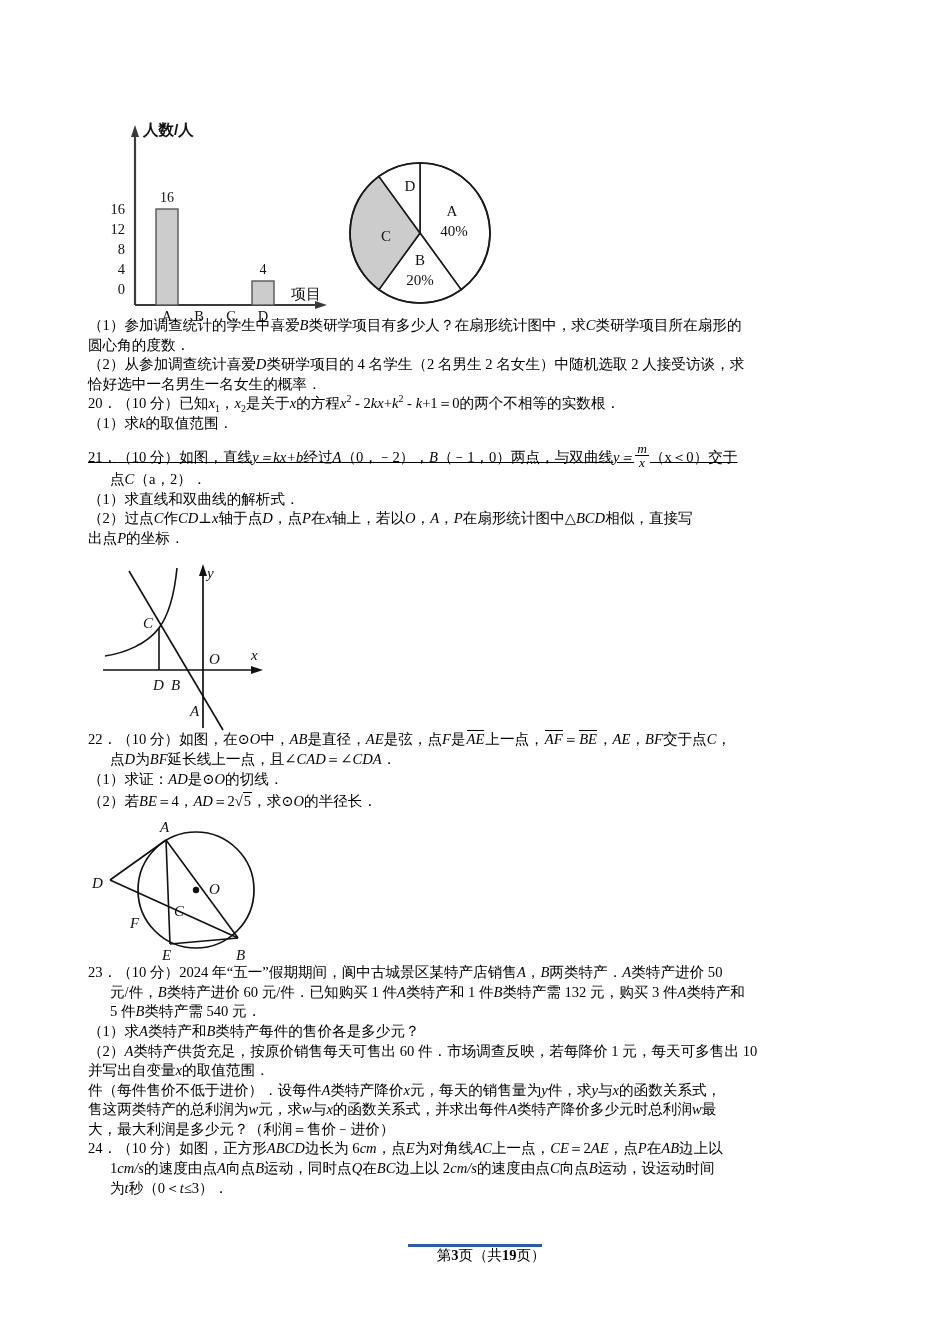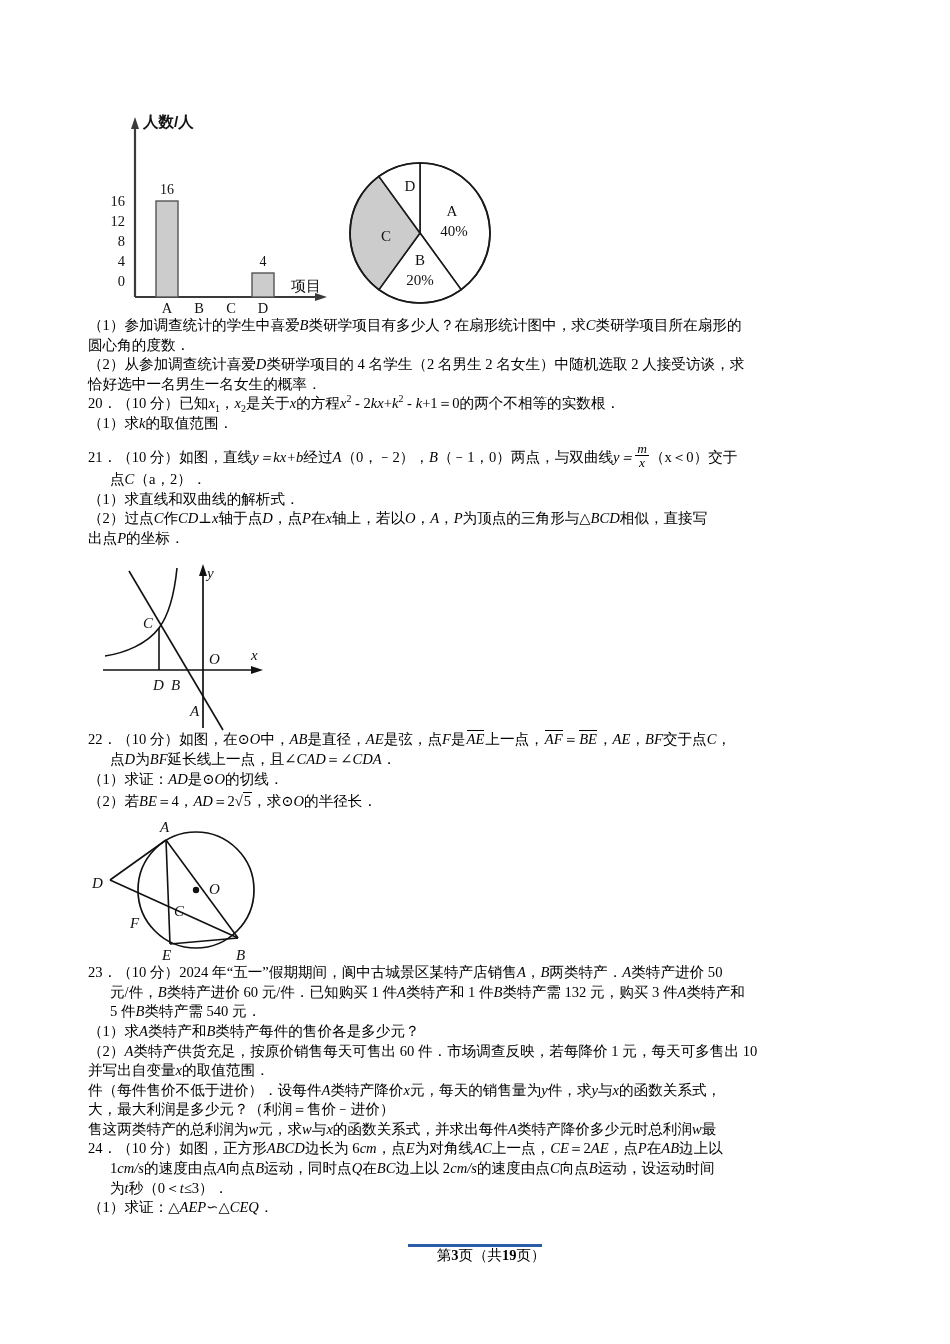--- a/index.html
+++ b/index.html
@@ -23,21 +23,21 @@
   }
   
   .figure-row {
     position: absolute;
     left: 95px;
     top: 105px;
     width: 420px;
     height: 215px;
   }
   .bar-chart-svg, .pie-chart-svg { display: block; }
-  .fig-bar { position: absolute; left: 0; top: 4px; text-decoration: underline; }
+  .fig-bar { position: absolute; left: 0; top: 12px; text-decoration: underline; }
   .fig-pie { position: absolute; left: 245px; top: 48px; }
 
   
   .body-text {
     position: absolute;
     left: 88px;
     top: 316px;
     width: 790px;
     font-size: 14.6px;
     line-height: 19.6px;
@@ -177,49 +177,48 @@
     <span class="ln"><span>（1）参加调查统计的学生中喜爱</span><i>B</i><span>类研学项目有多少人？在扇形统计图中，求</span><i>C</i><span>类研学项目所在扇形的</span></span>
     <span class="ln"><span>圆心角的度数．</span></span>
     <span class="ln"><span>（2）从参加调查统计喜爱</span><i>D</i><span>类研学项目的 4 名学生（2 名男生 2 名女生）中随机选取 2 人接受访谈，求</span></span>
     <span class="ln"><span>恰好选中一名男生一名女生的概率．</span></span>
 
     <span class="ln"><span>20．</span><span>（10 分）</span><span>已知</span><i>x</i><sub class="sb">1</sub><span>，</span><i>x</i><sub class="sb">2</sub><span>是关于</span><i>x</i><span>的方程</span><i>x</i><sup class="exp">2</sup><span> - 2</span><i>kx</i><span>+</span><i>k</i><sup class="exp">2</sup><span> - </span><i>k</i><span>+1＝0</span><span>的两个不相等的实数根．</span></span>
     <span class="ln"><span>（1）求</span><i>k</i><span>的取值范围．</span></span>
 
     <span class="gap"></span>
 
-    <span class="ln" style="line-height:26px;"><span>21．</span><span>（10 分）</span><span>如图，直线</span><i>y＝kx+b</i><span>经过</span><i>A</i><span>（0，﹣2），</span><i>B</i><span>（﹣1，0）两点，与双曲线</span><i>y＝</i><span class="frac"><span class="num mi">m</span><span class="den mi">x</span></span><span>（x＜0）交于</span></span>
+    <span class="ln" style="line-height:26px;text-decoration:underline;"><span>21．</span><span>（10 分）</span><span>如图，直线</span><i>y＝kx+b</i><span>经过</span><i>A</i><span>（0，﹣2），</span><i>B</i><span>（﹣1，0）两点，与双曲线</span><i>y＝</i><span class="frac"><span class="num mi">m</span><span class="den mi">x</span></span><span>（x＜0）交于</span></span>
     <span class="ln" style="padding-left:22px;"><span>点</span><i>C</i><span>（a，2）．</span></span>
     <span class="ln"><span>（1）求直线和双曲线的解析式．</span></span>
-    <span class="ln"><span>（2）过点</span><i>C</i><span>作</span><i>CD</i><span>⊥</span><i>x</i><span>轴于点</span><i>D</i><span>，点</span><i>P</i><span>在</span><i>x</i><span>轴上，若以</span><i>O</i><span>，</span><i>A</i><span>，</span><i>P</i><span>为顶点的三角形与△</span><i>BCD</i><span>相似，直接写</span></span>
+    <span class="ln"><span>（2）过点</span><i>C</i><span>作</span><i>CD</i><span>⊥</span><i>x</i><span>轴于点</span><i>D</i><span>，点</span><i>P</i><span>在</span><i>x</i><span>轴上，若以</span><i>O</i><span>，</span><i>A</i><span>，</span><i>P</i><span>在扇形统计图中△</span><i>BCD</i><span>相似，直接写</span></span>
     <span class="ln"><span>出点</span><i>P</i><span>的坐标．</span></span>
 
     <span class="gap" style="height:182px;"></span>
 
     <span class="ln"><span>22．</span><span>（10 分）</span><span>如图，在⊙</span><i>O</i><span>中，</span><i>AB</i><span>是直径，</span><i>AE</i><span>是弦，点</span><i>F</i><span>是</span><span class="arc">AE</span><span>上一点，</span><span class="arc">AF</span><span>＝</span><span class="arc">BE</span><span>，</span><i>AE</i><span>，</span><i>BF</i><span>交于点</span><i>C</i><span>，</span></span>
     <span class="ln" style="padding-left:22px;"><span>点</span><i>D</i><span>为</span><i>BF</i><span>延长线上一点，且∠</span><i>CAD</i><span>＝∠</span><i>CDA</i><span>．</span></span>
     <span class="ln"><span>（1）求证：</span><i>AD</i><span>是⊙</span><i>O</i><span>的切线．</span></span>
     <span class="ln" style="line-height:24px;"><span>（2）若</span><i>BE</i><span>＝4，</span><i>AD</i><span>＝2</span><span class="rad"><span class="sq">√</span><span class="under">5</span></span><span>，求⊙</span><i>O</i><span>的半径长．</span></span>
 
     <span class="gap" style="height:150px;"></span>
 
     <span class="ln"><span>23．</span><span>（10 分）</span><span>2024 年“五一”假期期间，阆中古城景区某特产店销售</span><i>A</i><span>，</span><i>B</i><span>两类特产．</span><i>A</i><span>类特产进价 50</span></span>
     <span class="ln" style="padding-left:22px;"><span>元/件，</span><i>B</i><span>类特产进价 60 元/件．已知购买 1 件</span><i>A</i><span>类特产和 1 件</span><i>B</i><span>类特产需 132 元，购买 3 件</span><i>A</i><span>类特产和</span></span>
     <span class="ln" style="padding-left:22px;"><span>5 件</span><i>B</i><span>类特产需 540 元．</span></span>
     <span class="ln"><span>（1）求</span><i>A</i><span>类特产和</span><i>B</i><span>类特产每件的售价各是多少元？</span></span>
     <span class="ln"><span>（2）</span><i>A</i><span>类特产供货充足，按原价销售每天可售出 60 件．市场调查反映，若每降价 1 元，每天可多售出 10</span></span>
     <span class="ln"><span>并写出自变量</span><i>x</i><span>的取值范围．</span></span>
     <span class="ln"><span>件（每件售价不低于进价）．设每件</span><i>A</i><span>类特产降价</span><i>x</i><span>元，每天的销售量为</span><i>y</i><span>件，求</span><i>y</i><span>与</span><i>x</i><span>的函数关系式，</span></span>
+    <span class="ln"><span>售这两类特产的总利润为</span><i>w</i><span>元，求</span><i>w</i><span>与</span><i>x</i><span>的函数关系式，并求出每件</span><i>A</i><span>类特产降价多少元时总利润</span><i>w</i><span>最</span></span>
     <span class="ln"><span>大，最大利润是多少元？（利润＝售价﹣进价）</span></span>
-    <span class="ln"><span>售这两类特产的总利润为</span><i>w</i><span>元，求</span><i>w</i><span>与</span><i>x</i><span>的函数关系式，并求出每件</span><i>A</i><span>类特产降价多少元时总利润</span><i>w</i><span>最</span></span>
 
     <span class="ln"><span>24．</span><span>（10 分）</span><span>如图，正方形</span><i>ABCD</i><span>边长为 6</span><i>cm</i><span>，点</span><i>E</i><span>为对角线</span><i>AC</i><span>上一点，</span><i>CE</i><span>＝2</span><i>AE</i><span>，点</span><i>P</i><span>在</span><i>AB</i><span>边上以</span></span>
     <span class="ln" style="padding-left:22px;"><span>1</span><i>cm/s</i><span>的速度由点</span><i>A</i><span>向点</span><i>B</i><span>运动，同时点</span><i>Q</i><span>在</span><i>BC</i><span>边上以 2</span><i>cm/s</i><span>的速度由点</span><i>C</i><span>向点</span><i>B</i><span>运动，设运动时间</span></span>
     <span class="ln" style="padding-left:22px;"><span>为</span><i>t</i><span>秒（0＜</span><i>t</i><span>≤3）．</span></span>
-    <span class="ln"><span>（1）求证：△</span><i>AEP</i><span>∽</span><span>△</span><i>CEQ</i><span>．</span></span>
 
   </div>
 
   <div class="fig-coord">
     <svg width="200" height="178" viewBox="0 0 200 178">
 
       <line x1="8" y1="112" x2="158" y2="112" stroke="#111" stroke-width="1.7"></line>
       <polygon points="168,112 156,108 156,116" fill="#111"></polygon>
 
       <line x1="108" y1="170" x2="108" y2="16" stroke="#111" stroke-width="1.7"></line>

